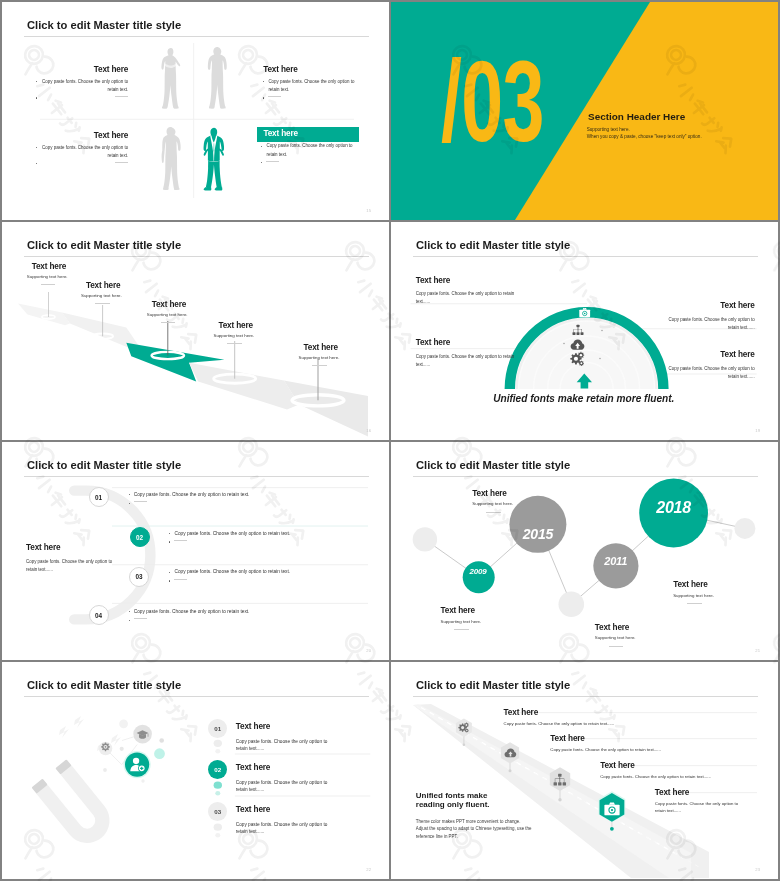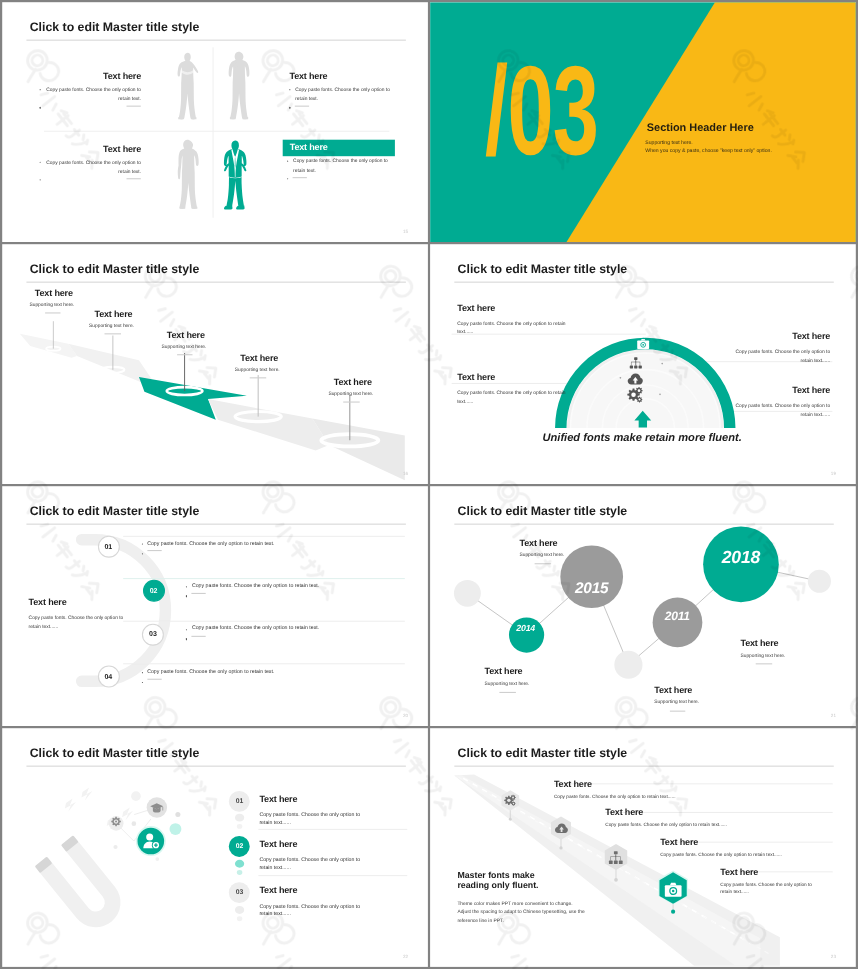--- a/index.html
+++ b/index.html
@@ -488,21 +488,21 @@
     <circle cx="180.3" cy="162.3" r="12.8" fill="#ededed"></circle>
     <circle cx="353.9" cy="86.4" r="10.5" fill="#ededed"></circle>
     <circle cx="146.9" cy="82.3" r="28.5" fill="#9b9b9b"></circle>
     <circle cx="224.9" cy="123.8" r="22.6" fill="#9b9b9b"></circle>
     <circle cx="87.7" cy="135.3" r="16" fill="#00ab92"></circle>
     <circle cx="282.6" cy="71" r="34.4" fill="#00ab92"></circle>
   </svg>
 
   <div class="yr" style="left:121.9px;top:85px;width:50px;font-size:14px;">2015</div>
   <div class="yr" style="left:202.7px;top:113.6px;width:44px;font-size:11px;">2011</div>
-  <div class="yr" style="left:69.9px;top:125.8px;width:34px;font-size:8px;">2014</div>
+  <div class="yr" style="left:69.9px;top:125.8px;width:34px;font-size:8px;">2009</div>
   <div class="yr" style="left:252.6px;top:58px;width:60px;font-size:16px;font-style:italic;">2018</div>
 
   <div class="bcap" style="left:81.3px;top:46.5px;">
     <div class="h2">Text here</div>
     <div class="sub">Supporting text here.</div>
     <div class="mdash"></div>
   </div>
   <div class="bcap" style="left:49.5px;top:163.8px;">
     <div class="h2">Text here</div>
     <div class="sub">Supporting text here.</div>
@@ -723,21 +723,21 @@
     <div class="h2">Text here</div>
     <div class="body">Copy paste fonts. Choose the only option to retain text......</div>
   </div>
   <div class="hrow nw" style="left:263.8px;top:126.2px;width:92px;">
     <div class="h2">Text here</div>
     <div class="body">Copy paste fonts. Choose the only option to retain text......</div>
   </div>
 
   <div class="lead8">
     <div class="lead8h">
-      <div>Master fonts make</div>
+      <div>Unified fonts make</div>
       <div>reading only fluent.</div>
     </div>
     <div class="lead8b">
       <div>Theme color makes PPT more convenient to change.</div>
       <div>Adjust the spacing to adapt to Chinese typesetting, use the</div>
       <div>reference line in PPT.</div>
     </div>
   </div>
 
   <div class="pagenum">23</div>

